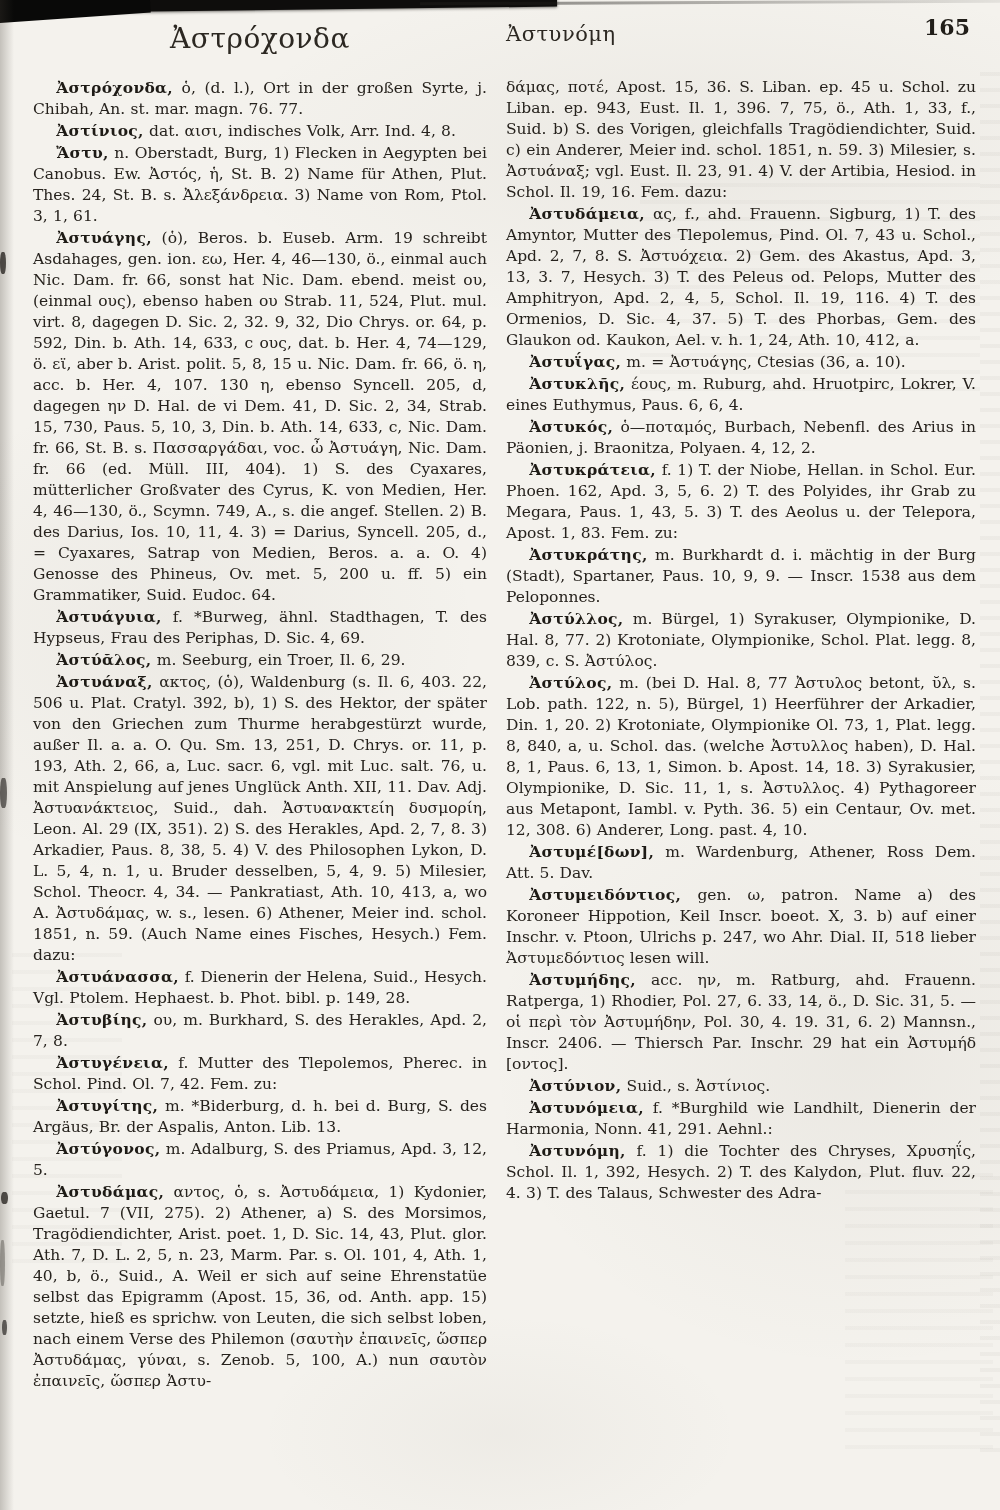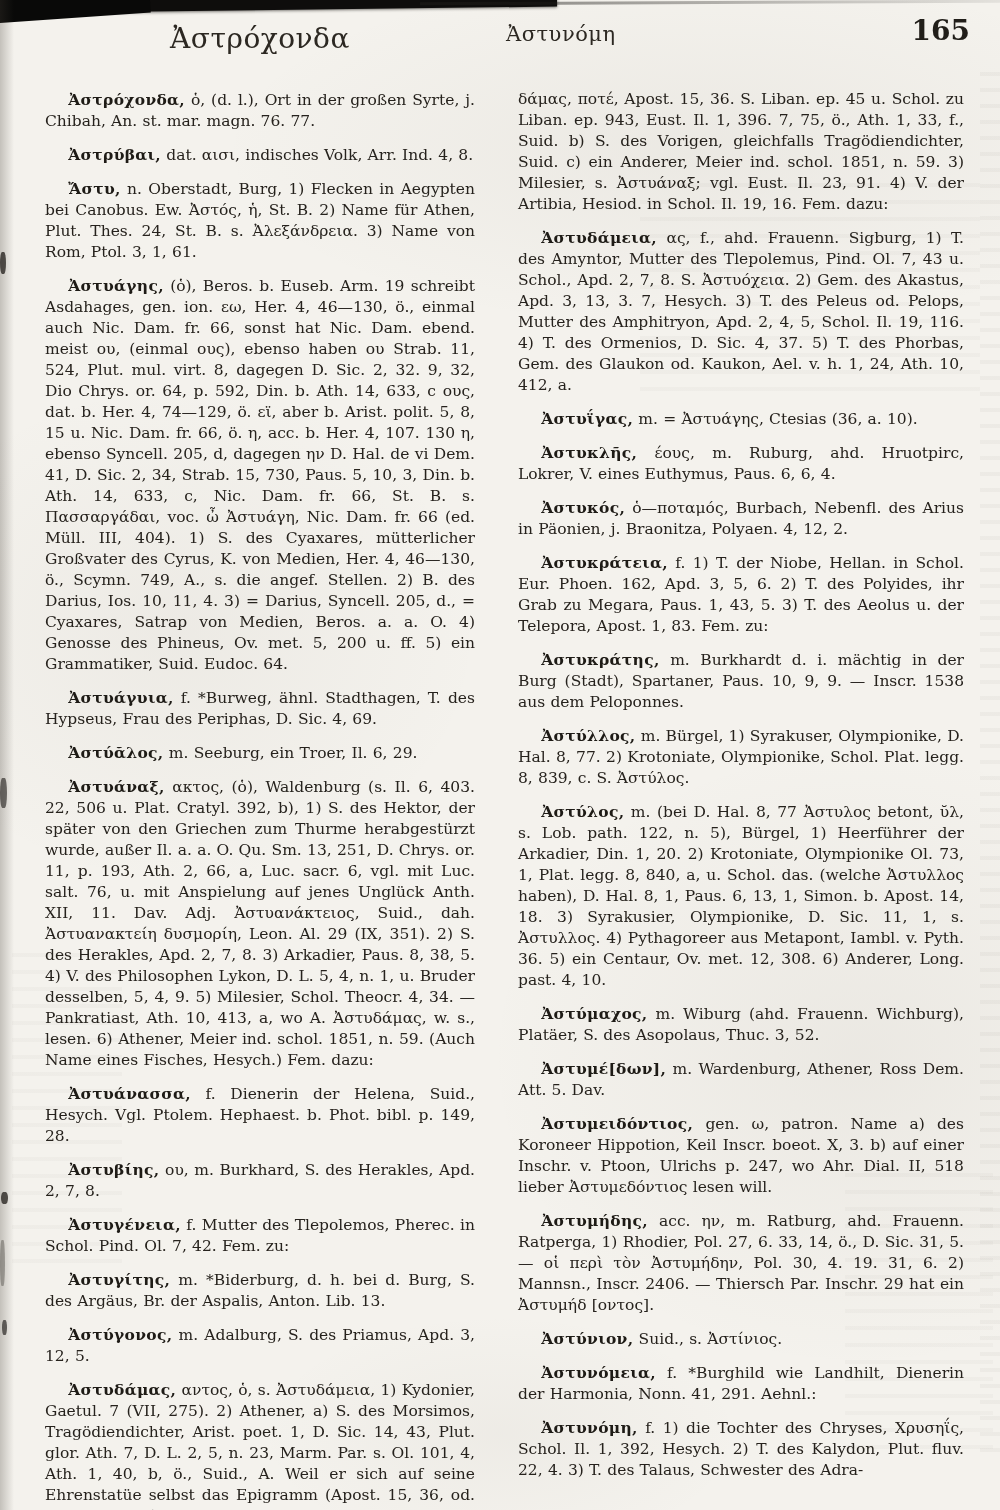--- a/index.html
+++ b/index.html
@@ -36,28 +36,28 @@
   .ghost.g2 { left:12px;  top:940px; width:110px; height:330px; }
   .ghost.g3 { left:845px; top:1160px; width:148px; height:300px; }
   .right-bleed { position:absolute; right:0; top:60px; width:20px; height:1400px; opacity:.55;
     background:repeating-linear-gradient(to bottom, transparent 0 12px, rgba(95,88,78,.09) 12px 16px); }
 
   
   .head-left  { position:absolute; top:22px; left:33px;  width:454px; text-align:center;
     font-size:28px; letter-spacing:.5px; color:#2c2822; }
   .head-right { position:absolute; top:22px; left:506px; width:470px; text-align:left;
     font-size:21px; letter-spacing:.5px; color:#2c2822; }
-  .page-number { position:absolute; top:14px; right:30px; font-size:28px; font-weight:700; color:#211e19; }
+  .page-number { position:absolute; top:14px; right:30px; font-size:22px; font-weight:700; color:#211e19; }
 
   
   .col { position:absolute; top:77px; font-size:15.5px; line-height:21px;
     text-align:justify; word-spacing:.02em; }
   .col-left  { left:33px;  width:454px; }
   .col-right { left:506px; width:470px; }
-  .entry { margin:12px; text-indent:1.5em; }
+  .entry { margin:0; text-indent:1.5em; }
   .entry.cont { text-indent:0; }
   .lemma { font-weight:bold; letter-spacing:.3px; color:#1e1b16; }
 </style>
 </head>
 <body>
 
 <div class="page">
 
   <div class="top-strip"></div>
   <div class="top-wedge"></div>
@@ -72,21 +72,21 @@
   <div class="ghost g2"></div>
   <div class="ghost g3"></div>
   <div class="right-bleed"></div>
 
   <div class="head-left">Ἀστρόχονδα</div>
   <div class="head-right">Ἀστυνόμη</div>
   <div class="page-number">165</div>
 
   <div class="col col-left">
       <p class="entry"><b class="lemma">Ἀστρόχονδα,</b> <span>ὁ, (d. l.), Ort in der großen Syrte, j. Chibah, An. st. mar. magn. 76. 77.</span></p>
-      <p class="entry"><b class="lemma">Ἀστρύβαι,</b> <span>dat. αισι, indisches Volk, Arr. Ind. 4, 8.</span></p>
+      <p class="entry"><b class="lemma">Ἀστίνιος,</b> <span>dat. αισι, indisches Volk, Arr. Ind. 4, 8.</span></p>
       <p class="entry"><b class="lemma">Ἄστυ,</b> <span>n. Oberstadt, Burg, 1) Flecken in Aegypten bei Canobus. Ew. Ἀστός, ἡ, St. B. 2) Name für Athen, Plut. Thes. 24, St. B. s. Ἀλεξάνδρεια. 3) Name von Rom, Ptol. 3, 1, 61.</span></p>
       <p class="entry"><b class="lemma">Ἀστυάγης,</b> <span>(ὁ), Beros. b. Euseb. Arm. 19 schreibt Asdahages, gen. ion. εω, Her. 4, 46—130, ö., einmal auch Nic. Dam. fr. 66, sonst hat Nic. Dam. ebend. meist ου, (einmal ους), ebenso haben ου Strab. 11, 524, Plut. mul. virt. 8, dagegen D. Sic. 2, 32. 9, 32, Dio Chrys. or. 64, p. 592, Din. b. Ath. 14, 633, c ους, dat. b. Her. 4, 74—129, ö. εϊ, aber b. Arist. polit. 5, 8, 15 u. Nic. Dam. fr. 66, ö. η, acc. b. Her. 4, 107. 130 η, ebenso Syncell. 205, d, dagegen ην D. Hal. de vi Dem. 41, D. Sic. 2, 34, Strab. 15, 730, Paus. 5, 10, 3, Din. b. Ath. 14, 633, c, Nic. Dam. fr. 66, St. B. s. Πασσαργάδαι, voc. ὦ Ἀστυάγη, Nic. Dam. fr. 66 (ed. Müll. III, 404). 1) S. des Cyaxares, mütterlicher Großvater des Cyrus, K. von Medien, Her. 4, 46—130, ö., Scymn. 749, A., s. die angef. Stellen. 2) B. des Darius, Ios. 10, 11, 4. 3) = Darius, Syncell. 205, d., = Cyaxares, Satrap von Medien, Beros. a. a. O. 4) Genosse des Phineus, Ov. met. 5, 200 u. ff. 5) ein Grammatiker, Suid. Eudoc. 64.</span></p>
       <p class="entry"><b class="lemma">Ἀστυάγυια,</b> <span>f. *Burweg, ähnl. Stadthagen, T. des Hypseus, Frau des Periphas, D. Sic. 4, 69.</span></p>
       <p class="entry"><b class="lemma">Ἀστύᾰλος,</b> <span>m. Seeburg, ein Troer, Il. 6, 29.</span></p>
       <p class="entry"><b class="lemma">Ἀστυάναξ,</b> <span>ακτος, (ὁ), Waldenburg (s. Il. 6, 403. 22, 506 u. Plat. Cratyl. 392, b), 1) S. des Hektor, der später von den Griechen zum Thurme herabgestürzt wurde, außer Il. a. a. O. Qu. Sm. 13, 251, D. Chrys. or. 11, p. 193, Ath. 2, 66, a, Luc. sacr. 6, vgl. mit Luc. salt. 76, u. mit Anspielung auf jenes Unglück Anth. XII, 11. Dav. Adj. Ἀστυανάκτειος, Suid., dah. Ἀστυανακτείη δυσμορίη, Leon. Al. 29 (IX, 351). 2) S. des Herakles, Apd. 2, 7, 8. 3) Arkadier, Paus. 8, 38, 5. 4) V. des Philosophen Lykon, D. L. 5, 4, n. 1, u. Bruder desselben, 5, 4, 9. 5) Milesier, Schol. Theocr. 4, 34. — Pankratiast, Ath. 10, 413, a, wo A. Ἀστυδάμας, w. s., lesen. 6) Athener, Meier ind. schol. 1851, n. 59. (Auch Name eines Fisches, Hesych.) Fem. dazu:</span></p>
       <p class="entry"><b class="lemma">Ἀστυάνασσα,</b> <span>f. Dienerin der Helena, Suid., Hesych. Vgl. Ptolem. Hephaest. b. Phot. bibl. p. 149, 28.</span></p>
       <p class="entry"><b class="lemma">Ἀστυβίης,</b> <span>ου, m. Burkhard, S. des Herakles, Apd. 2, 7, 8.</span></p>
       <p class="entry"><b class="lemma">Ἀστυγένεια,</b> <span>f. Mutter des Tlepolemos, Pherec. in Schol. Pind. Ol. 7, 42. Fem. zu:</span></p>
       <p class="entry"><b class="lemma">Ἀστυγίτης,</b> <span>m. *Biderburg, d. h. bei d. Burg, S. des Argäus, Br. der Aspalis, Anton. Lib. 13.</span></p>
       <p class="entry"><b class="lemma">Ἀστύγονος,</b> <span>m. Adalburg, S. des Priamus, Apd. 3, 12, 5.</span></p>
@@ -95,21 +95,20 @@
   <div class="col col-right">
       <p class="entry cont"><span>δάμας, ποτέ, Apost. 15, 36. S. Liban. ep. 45 u. Schol. zu Liban. ep. 943, Eust. Il. 1, 396. 7, 75, ö., Ath. 1, 33, f., Suid. b) S. des Vorigen, gleichfalls Tragödiendichter, Suid. c) ein Anderer, Meier ind. schol. 1851, n. 59. 3) Milesier, s. Ἀστυάναξ; vgl. Eust. Il. 23, 91. 4) V. der Artibia, Hesiod. in Schol. Il. 19, 16. Fem. dazu:</span></p>
       <p class="entry"><b class="lemma">Ἀστυδάμεια,</b> <span>ας, f., ahd. Frauenn. Sigburg, 1) T. des Amyntor, Mutter des Tlepolemus, Pind. Ol. 7, 43 u. Schol., Apd. 2, 7, 8. S. Ἀστυόχεια. 2) Gem. des Akastus, Apd. 3, 13, 3. 7, Hesych. 3) T. des Peleus od. Pelops, Mutter des Amphitryon, Apd. 2, 4, 5, Schol. Il. 19, 116. 4) T. des Ormenios, D. Sic. 4, 37. 5) T. des Phorbas, Gem. des Glaukon od. Kaukon, Ael. v. h. 1, 24, Ath. 10, 412, a.</span></p>
       <p class="entry"><b class="lemma">Ἀστυΐγας,</b> <span>m. = Ἀστυάγης, Ctesias (36, a. 10).</span></p>
       <p class="entry"><b class="lemma">Ἀστυκλῆς,</b> <span>έους, m. Ruburg, ahd. Hruotpirc, Lokrer, V. eines Euthymus, Paus. 6, 6, 4.</span></p>
       <p class="entry"><b class="lemma">Ἀστυκός,</b> <span>ὁ—ποταμός, Burbach, Nebenfl. des Arius in Päonien, j. Braonitza, Polyaen. 4, 12, 2.</span></p>
       <p class="entry"><b class="lemma">Ἀστυκράτεια,</b> <span>f. 1) T. der Niobe, Hellan. in Schol. Eur. Phoen. 162, Apd. 3, 5, 6. 2) T. des Polyides, ihr Grab zu Megara, Paus. 1, 43, 5. 3) T. des Aeolus u. der Telepora, Apost. 1, 83. Fem. zu:</span></p>
       <p class="entry"><b class="lemma">Ἀστυκράτης,</b> <span>m. Burkhardt d. i. mächtig in der Burg (Stadt), Spartaner, Paus. 10, 9, 9. — Inscr. 1538 aus dem Peloponnes.</span></p>
       <p class="entry"><b class="lemma">Ἀστύλλος,</b> <span>m. Bürgel, 1) Syrakuser, Olympionike, D. Hal. 8, 77. 2) Krotoniate, Olympionike, Schol. Plat. legg. 8, 839, c. S. Ἀστύλος.</span></p>
       <p class="entry"><b class="lemma">Ἀστύλος,</b> <span>m. (bei D. Hal. 8, 77 Ἀστυλος betont, ῠλ, s. Lob. path. 122, n. 5), Bürgel, 1) Heerführer der Arkadier, Din. 1, 20. 2) Krotoniate, Olympionike Ol. 73, 1, Plat. legg. 8, 840, a, u. Schol. das. (welche Ἀστυλλος haben), D. Hal. 8, 1, Paus. 6, 13, 1, Simon. b. Apost. 14, 18. 3) Syrakusier, Olympionike, D. Sic. 11, 1, s. Ἀστυλλος. 4) Pythagoreer aus Metapont, Iambl. v. Pyth. 36. 5) ein Centaur, Ov. met. 12, 308. 6) Anderer, Long. past. 4, 10.</span></p>
-      <p class="entry"><b class="lemma">Ἀστύμαχος,</b> <span>m. Wiburg (ahd. Frauenn. Wichburg), Platäer, S. des Asopolaus, Thuc. 3, 52.</span></p>
       <p class="entry"><b class="lemma">Ἀστυμέ[δων],</b> <span>m. Wardenburg, Athener, Ross Dem. Att. 5. Dav.</span></p>
       <p class="entry"><b class="lemma">Ἀστυμειδόντιος,</b> <span>gen. ω, patron. Name a) des Koroneer Hippotion, Keil Inscr. boeot. X, 3. b) auf einer Inschr. v. Ptoon, Ulrichs p. 247, wo Ahr. Dial. II, 518 lieber Ἀστυμεδόντιος lesen will.</span></p>
       <p class="entry"><b class="lemma">Ἀστυμήδης,</b> <span>acc. ην, m. Ratburg, ahd. Frauenn. Ratperga, 1) Rhodier, Pol. 27, 6. 33, 14, ö., D. Sic. 31, 5. — οἱ περὶ τὸν Ἀστυμήδην, Pol. 30, 4. 19. 31, 6. 2) Mannsn., Inscr. 2406. — Thiersch Par. Inschr. 29 hat ein Ἀστυμήδ [οντος].</span></p>
       <p class="entry"><b class="lemma">Ἀστύνιον,</b> <span>Suid., s. Ἀστίνιος.</span></p>
       <p class="entry"><b class="lemma">Ἀστυνόμεια,</b> <span>f. *Burghild wie Landhilt, Dienerin der Harmonia, Nonn. 41, 291. Aehnl.:</span></p>
       <p class="entry"><b class="lemma">Ἀστυνόμη,</b> <span>f. 1) die Tochter des Chryses, Χρυσηΐς, Schol. Il. 1, 392, Hesych. 2) T. des Kalydon, Plut. fluv. 22, 4. 3) T. des Talaus, Schwester des Adra-</span></p>
     </div>
 </div>
 
 </body></html>

